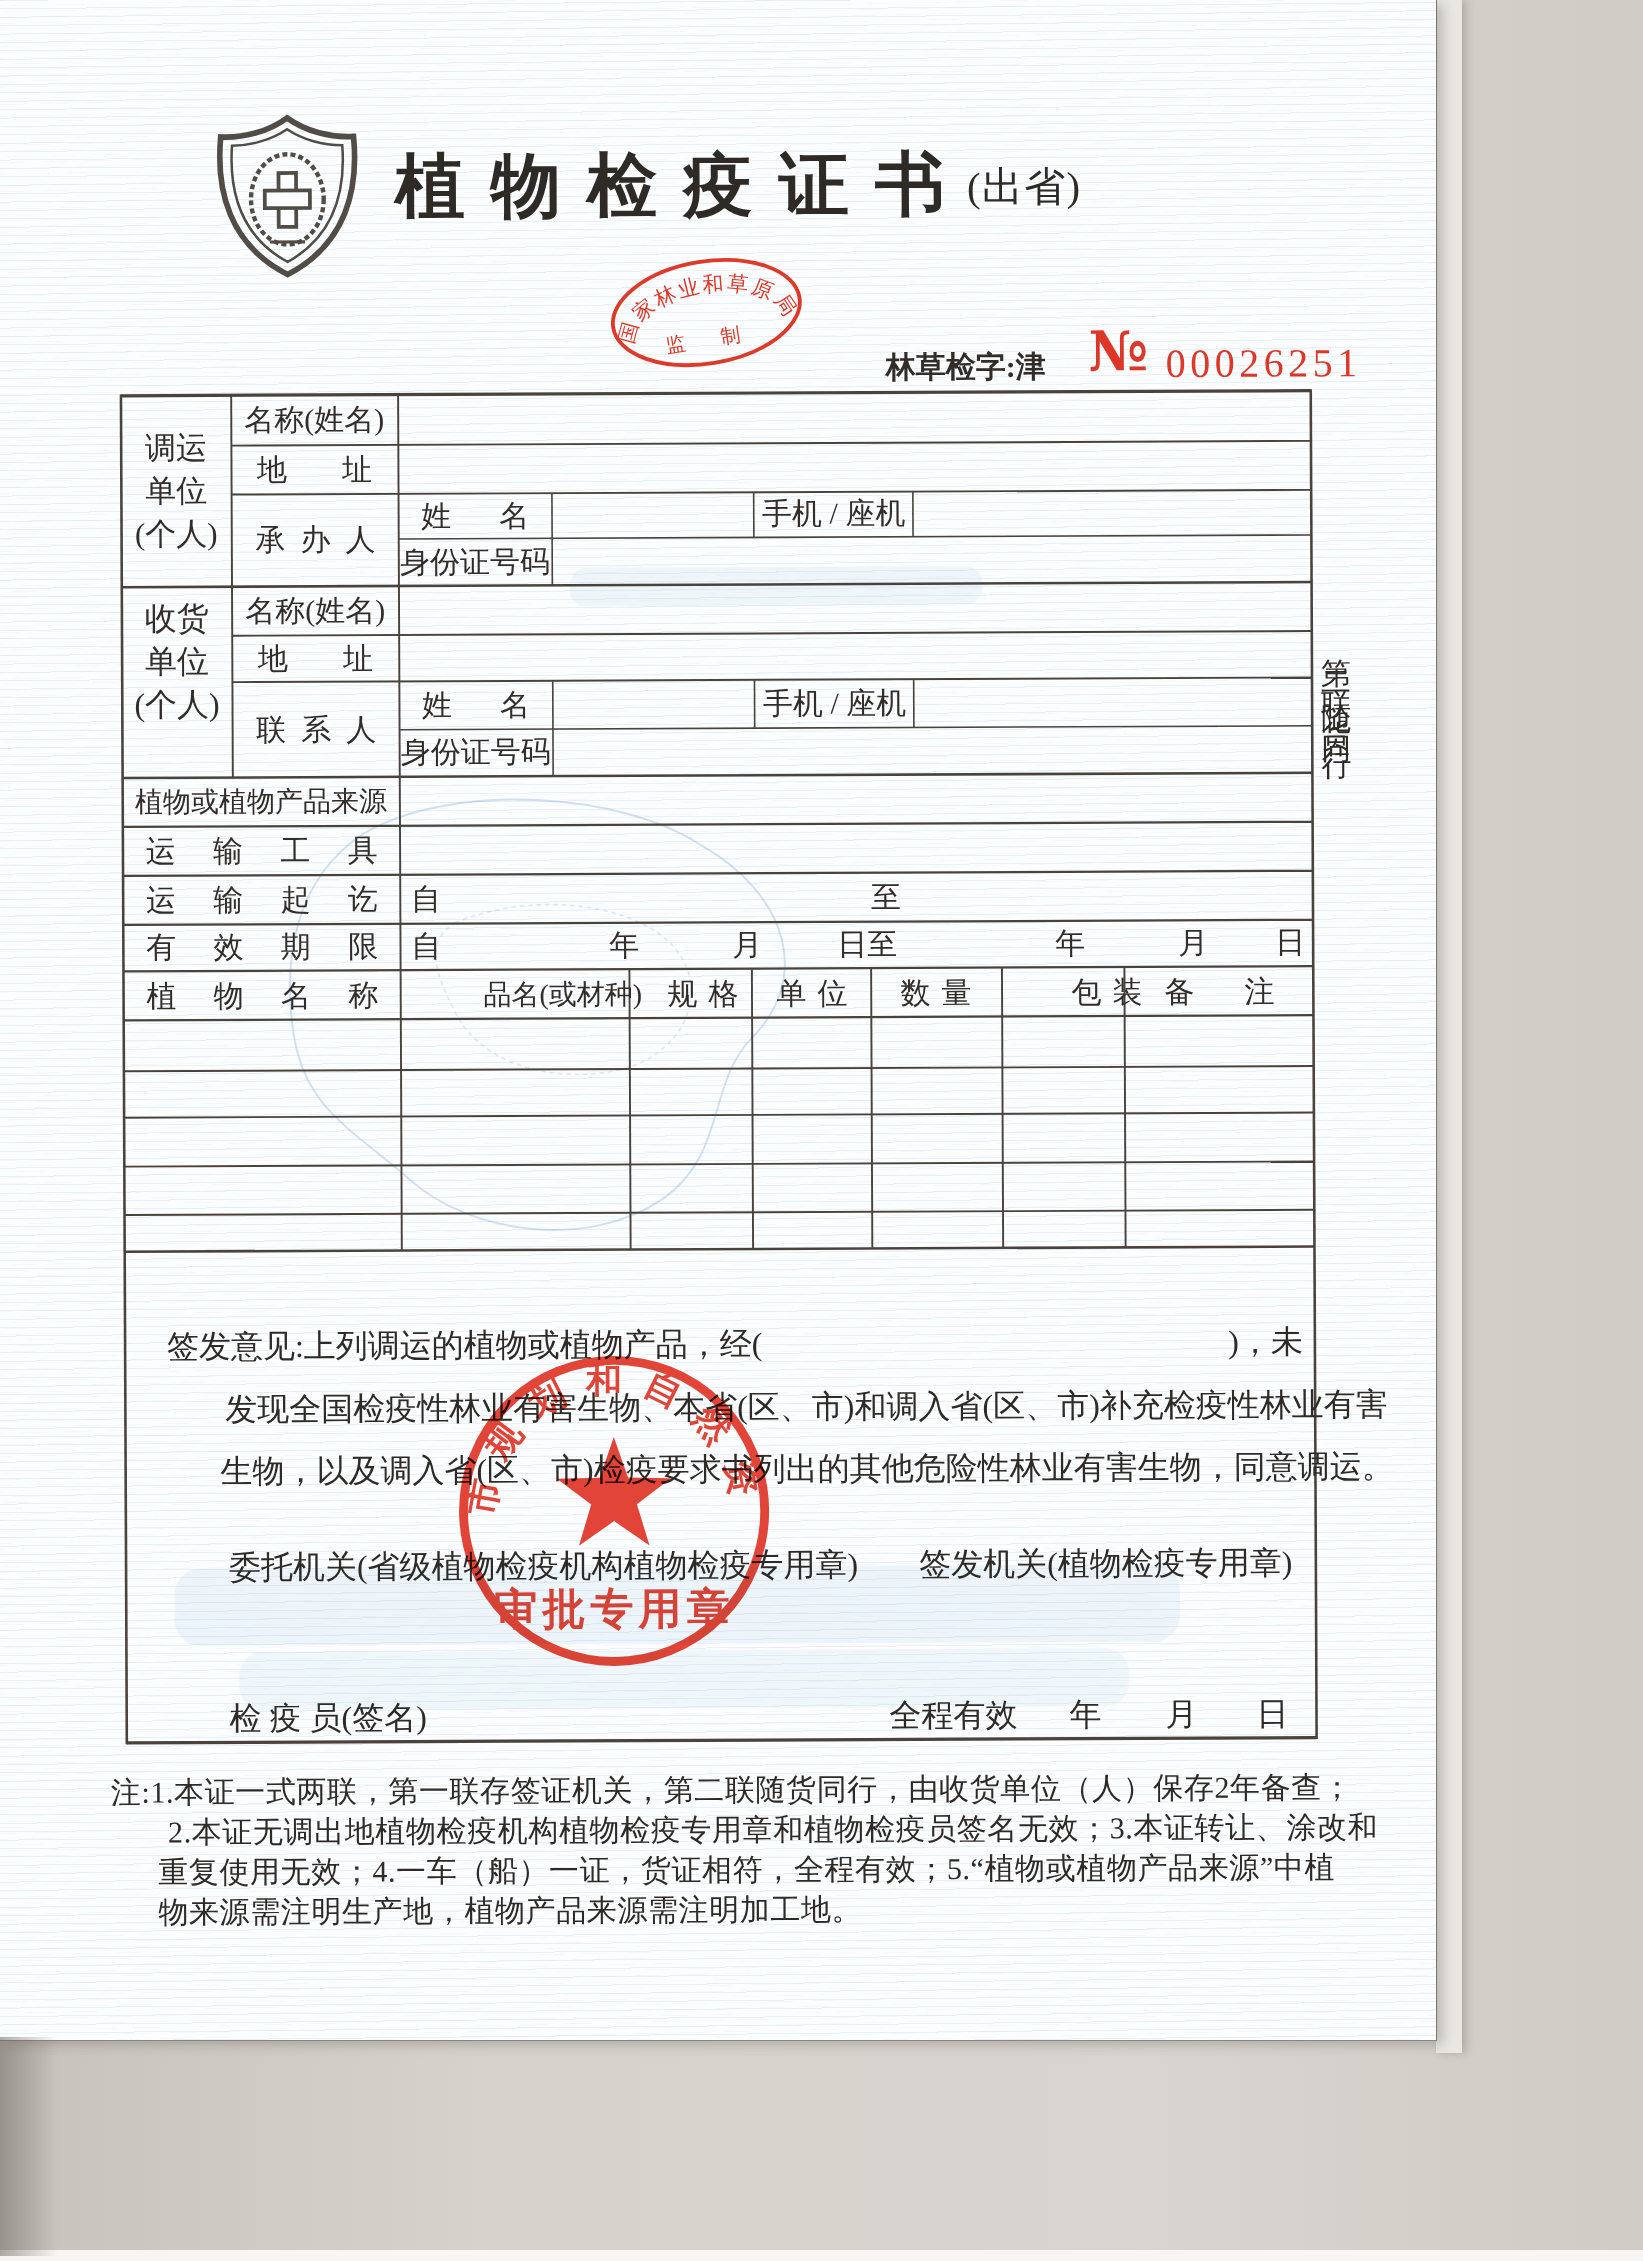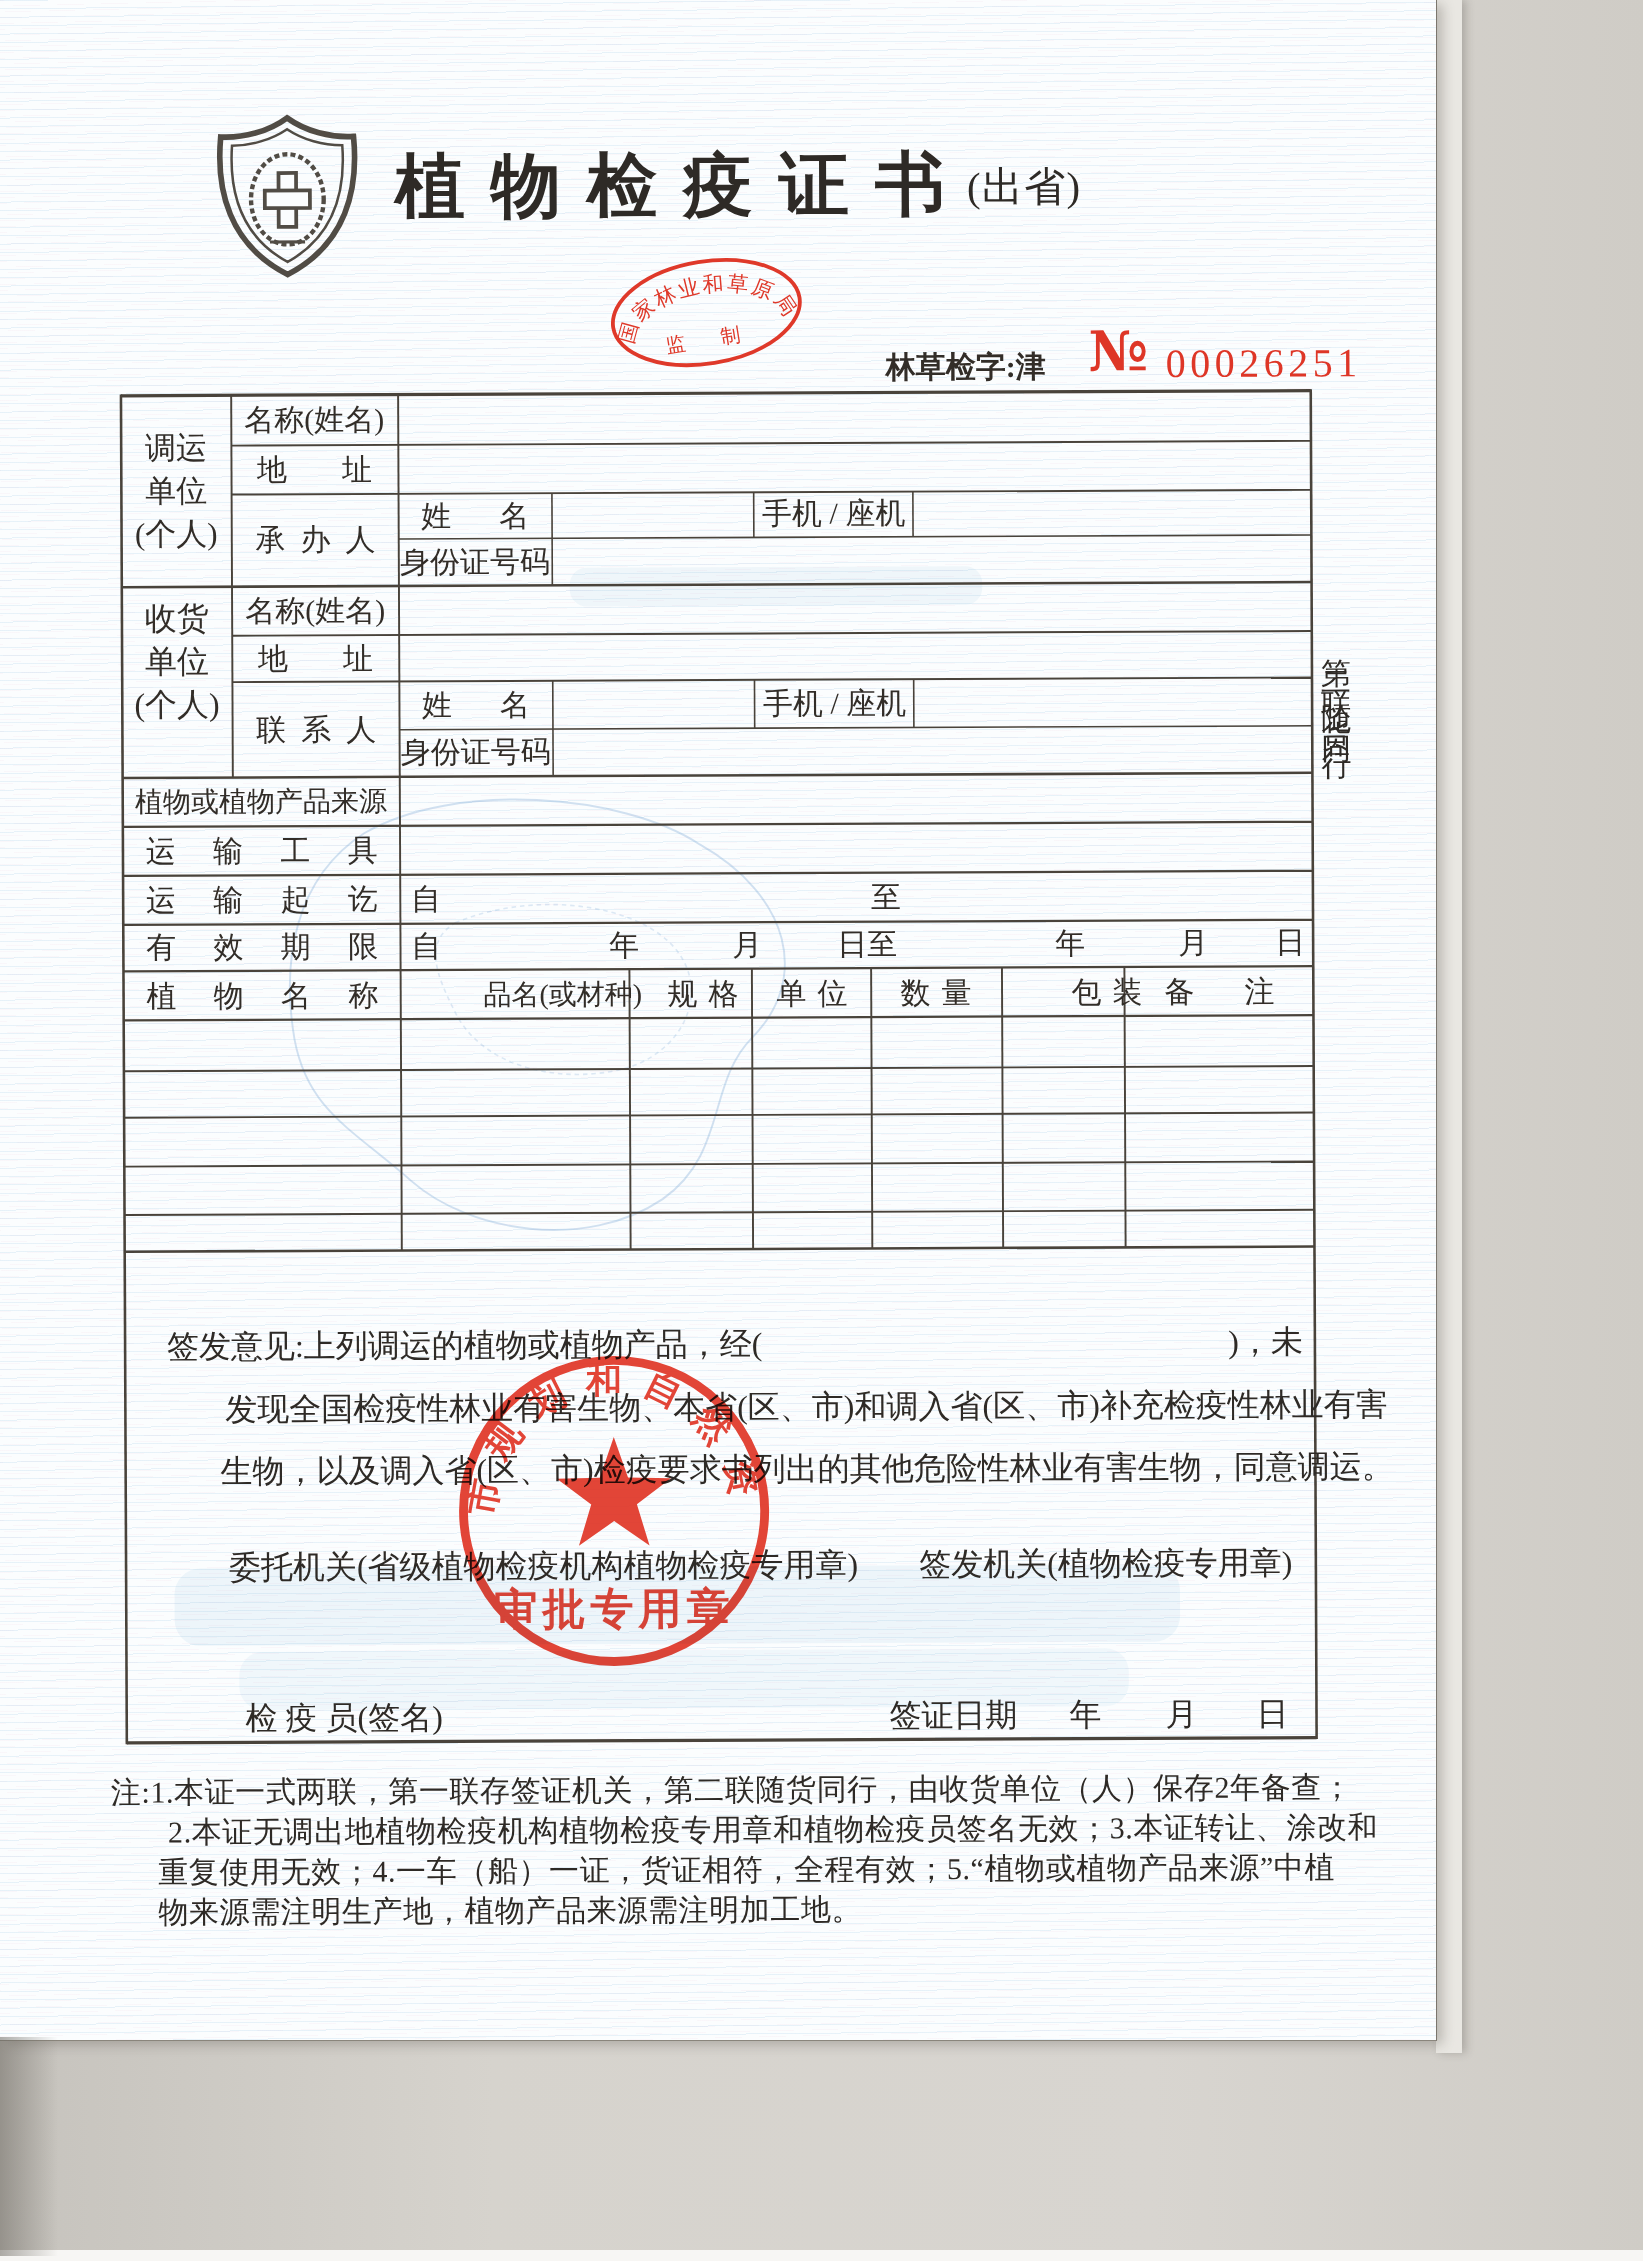--- a/index.html
+++ b/index.html
@@ -186,22 +186,22 @@
         <span>)，未</span>
       </div>
       <div class="abs opinion" style="left:219px;top:1386px;">发现全国检疫性林业有害生物、本省(区、市)和调入省(区、市)补充检疫性林业有害</div>
       <div class="abs opinion" style="left:214px;top:1448px;">生物，以及调入省(区、市)检疫要求书列出的其他危险性林业有害生物，同意调运。</div>
 
       <div class="abs opinion" style="left:222px;top:1544px;display:flex;gap:61px;">
         <span>委托机关(省级植物检疫机构植物检疫专用章)</span>
         <span>签发机关(植物检疫专用章)</span>
       </div>
 
-      <div class="abs opinion" style="left:238px;top:1695px;">检 疫 员(签名)</div>
-      <div class="abs opinion" style="left:882px;top:1695px;">签证日期</div>
+      <div class="abs opinion" style="left:222px;top:1695px;">检 疫 员(签名)</div>
+      <div class="abs opinion" style="left:882px;top:1695px;">全程有效</div>
       <div class="abs opinion" style="left:1062px;top:1695px;">年</div>
       <div class="abs opinion" style="left:1158px;top:1695px;">月</div>
       <div class="abs opinion" style="left:1249px;top:1695px;">日</div>
 
       <svg class="abs stamp" style="left:443px;top:1346px;width:329px;height:329px;opacity:.92;" viewBox="0 0 520 520">
         <circle cx="260" cy="260" r="238" fill="none" stroke="#e03526" stroke-width="14"></circle>
         <polygon fill="#e03526" points="260,143 282.3,207.3 350.3,208.6 296.1,249.7 315.8,314.9 260,276 204.2,314.9 223.9,249.7 169.7,208.6 237.7,207.3"></polygon>
         <defs>
             <path id="ringArc" d="M 78.4,308.7 A 188,188 0 1 1 441.6,308.7" fill="none"></path>
           </defs>

